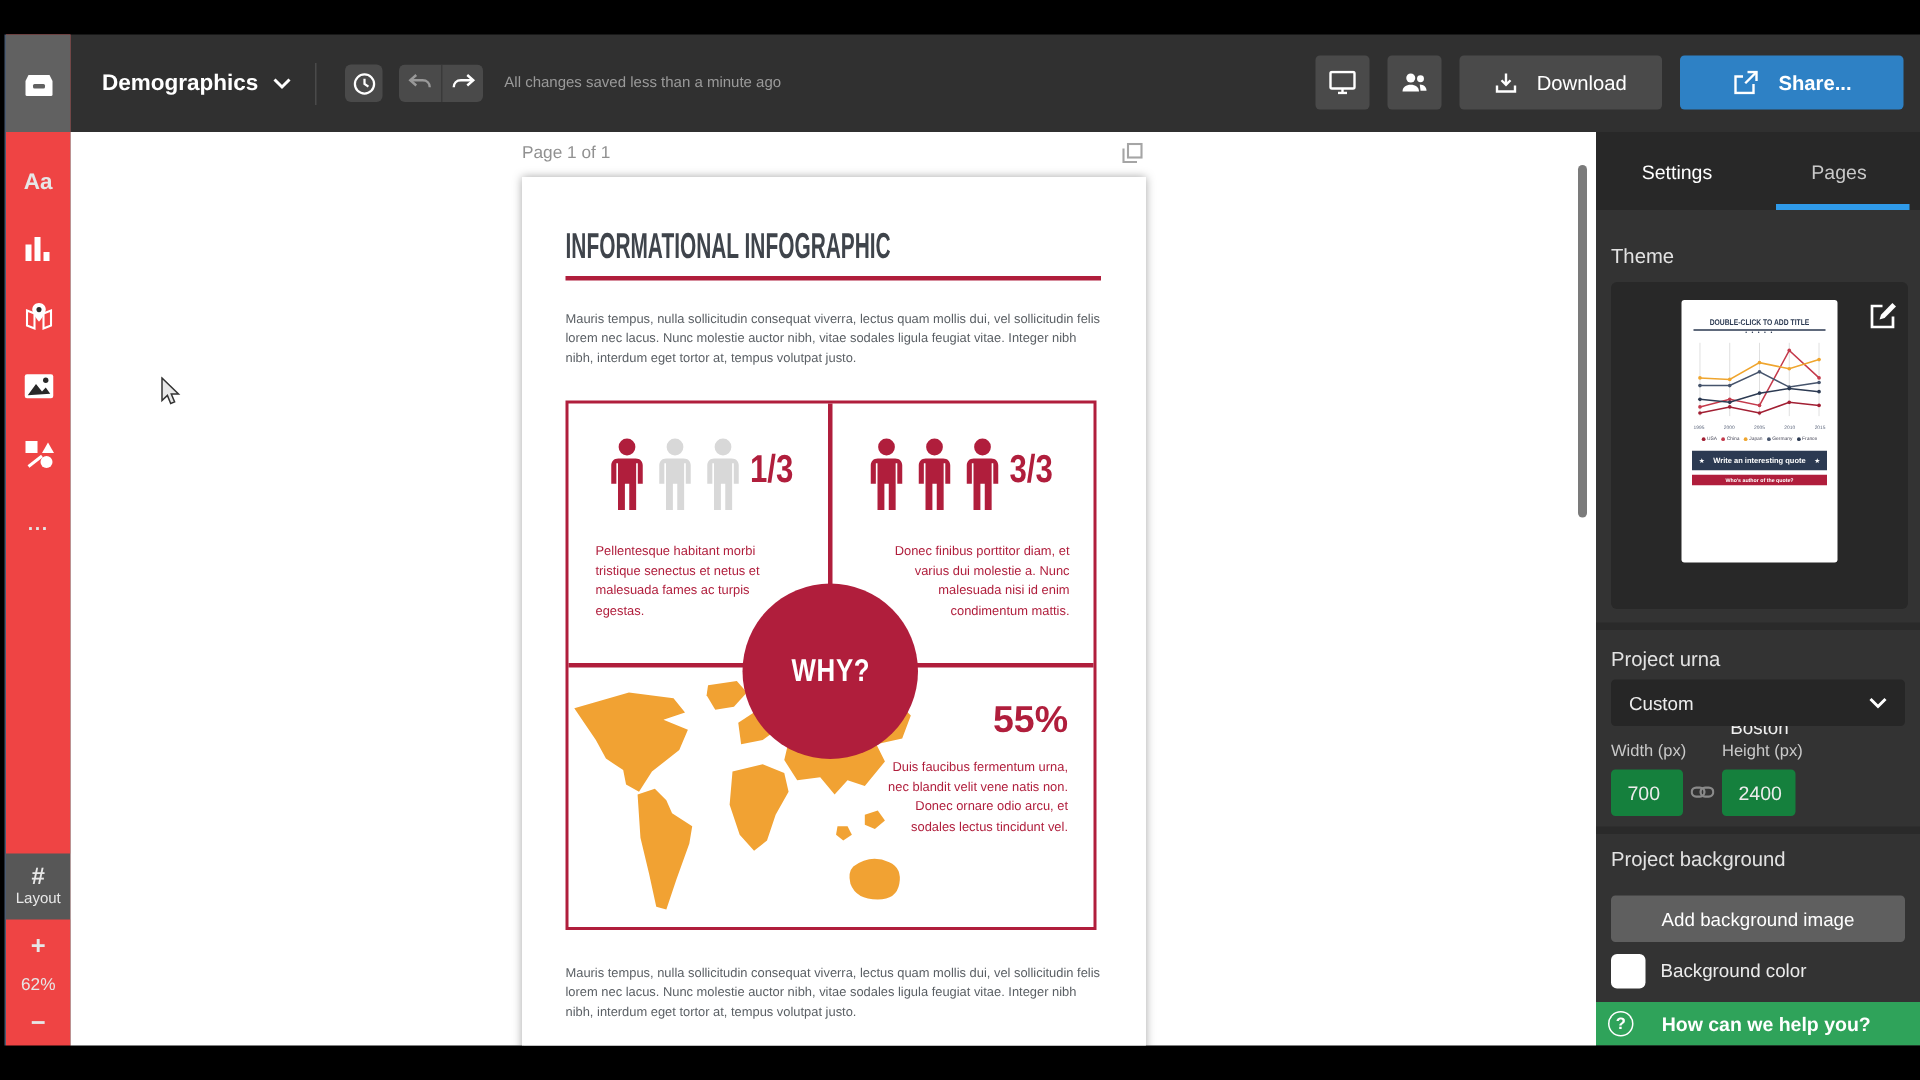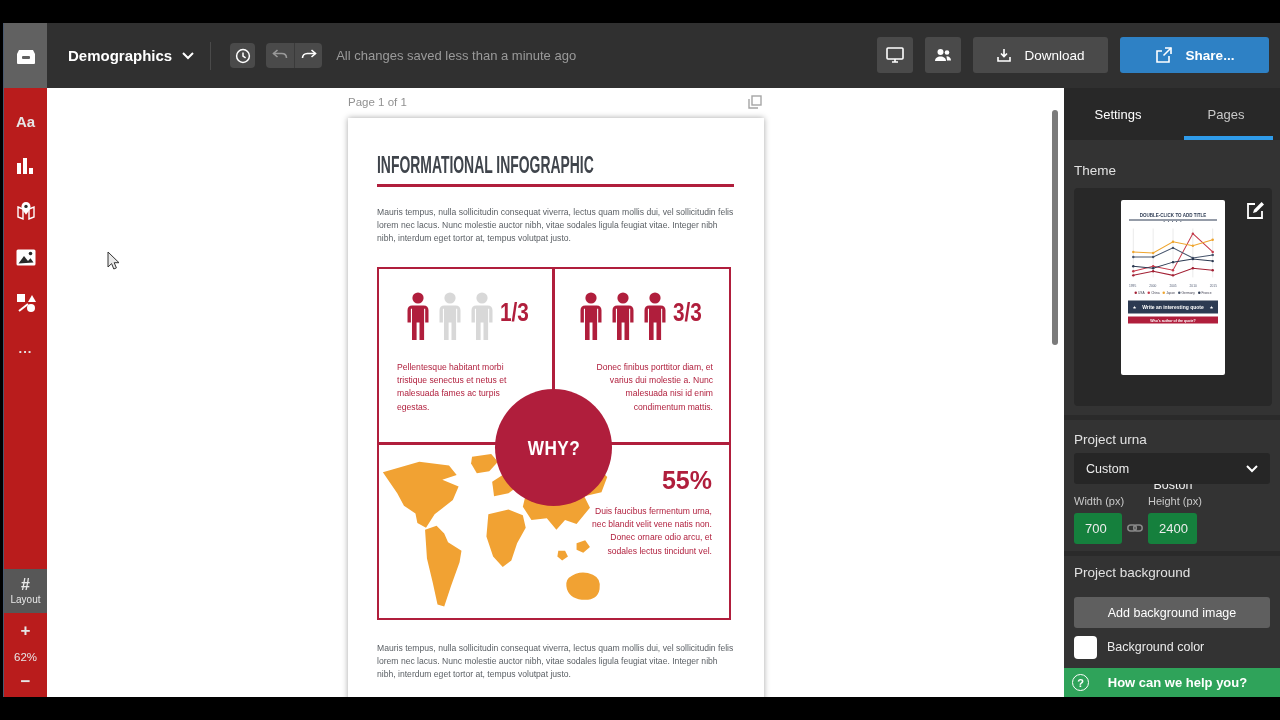--- a/index.html
+++ b/index.html
@@ -3,36 +3,36 @@
 <meta charset="utf-8">
 <style>
   * { margin:0; padding:0; box-sizing:border-box; }
   html,body { width:1280px; height:720px; background:#000; overflow:hidden;
     font-family:"Liberation Sans", sans-serif; }
   #app { position:relative; width:1280px; height:720px; background:#000; }
 
   
   .edge-line { position:absolute; left:3px; top:23px; width:1px; height:674px; background:#4a5a70; }
   #toolbar { position:absolute; left:47px; top:23px; width:1233px; height:65px; background:#303030; }
-  #sidebar { position:absolute; left:4px; top:23px; width:43px; height:674px; background:#b91c1c; }
+  #sidebar { position:absolute; left:4px; top:23px; width:43px; height:674px; background:#ef4444; }
   #canvas  { position:absolute; left:47px; top:88px; width:1017px; height:609px; background:#ffffff; overflow:hidden; }
   #panel   { position:absolute; left:1064px; top:88px; width:216px; height:609px; background:#333; overflow:hidden; }
 
   
   .tb-left { position:absolute; left:0; top:0; height:65px; display:flex; align-items:center; }
   .proj-name { display:flex; align-items:center; gap:10px; padding-left:21px; color:#fff;
     font-size:15px; font-weight:bold; cursor:pointer; }
   .tb-sep { width:1px; height:28px; background:#4a4a4a; margin-left:16px; }
   .icon-btn { width:25px; height:25px; background:#4a4a4a; border-radius:4px; display:flex;
     align-items:center; justify-content:center; cursor:pointer; }
   .clock-btn { margin-left:19px; }
   .undo-redo { display:flex; margin-left:11px; border-radius:4px; overflow:hidden; }
   .undo-redo .half { width:28px; height:25px; background:#4a4a4a; display:flex; align-items:center; justify-content:center; }
   .undo-redo .half + .half { border-left:1px solid #3a3a3a; }
-  .save-status { margin-left:14px; color:#9a9a9a; font-size:13px; }
+  .save-status { margin-left:14px; color:#9a9a9a; font-size:10px; }
   .tb-right { position:absolute; right:11px; top:14px; height:36px; display:flex; gap:12px; }
   .sq-btn { width:36px; height:36px; background:#4a4a4a; border-radius:3px; display:flex;
     align-items:center; justify-content:center; cursor:pointer; }
   .dl-btn { width:135px; height:36px; background:#4a4a4a; border-radius:3px; display:flex; gap:12px;
     align-items:center; justify-content:center; color:#fff; font-size:13.5px; font-weight:normal; cursor:pointer; }
   .share-btn { width:149px; height:36px; background:var(--accent-blue); border-radius:3px; display:flex; gap:14px;
     align-items:center; justify-content:center; color:#fff; font-size:13.5px; font-weight:bold; cursor:pointer; }
 
   
   .sb-item { position:absolute; left:0; width:43px; display:flex; flex-direction:column;

